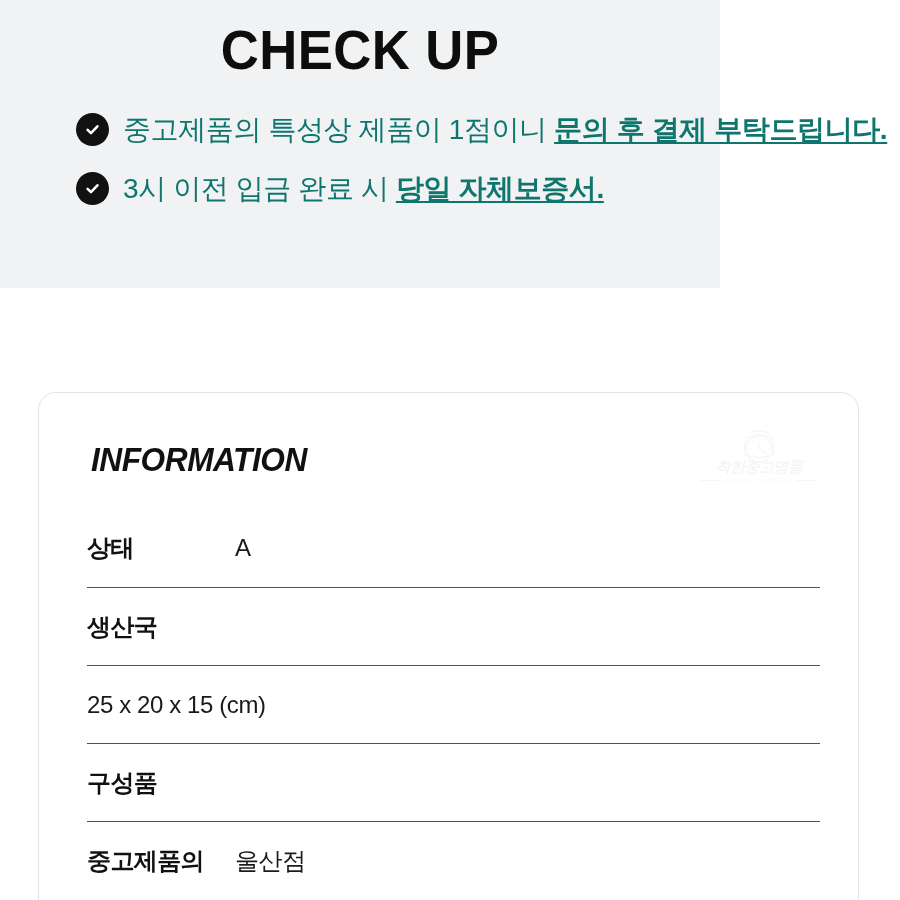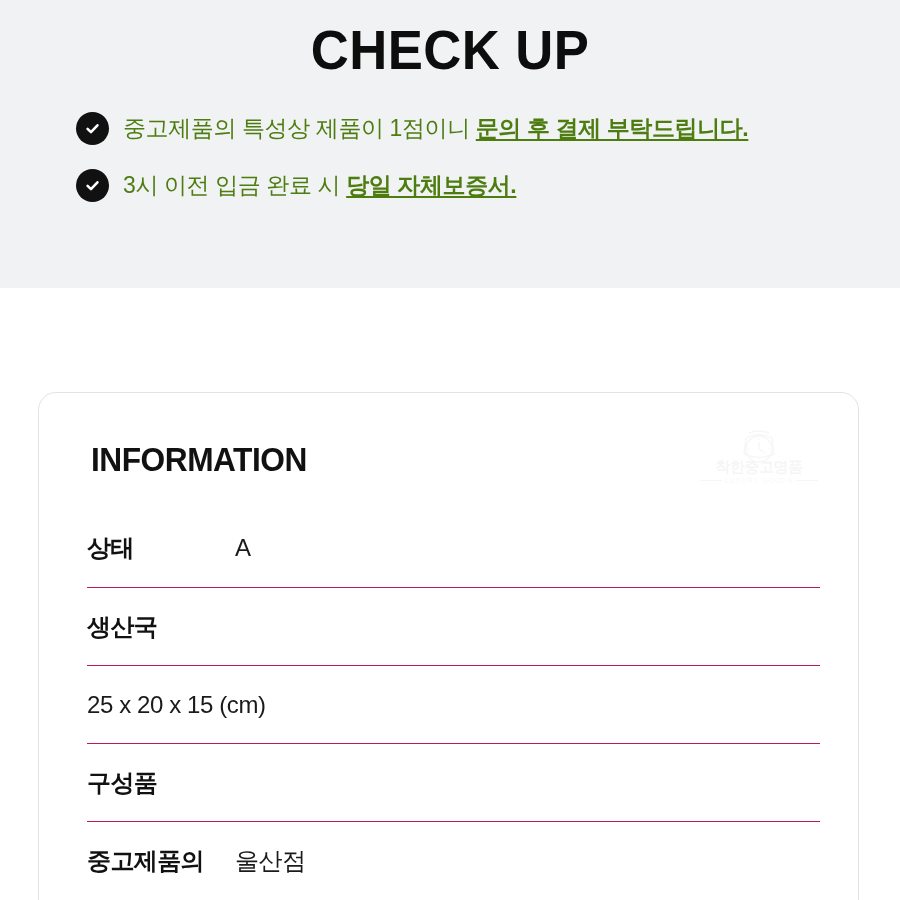--- a/index.html
+++ b/index.html
@@ -22,21 +22,21 @@
     width: 900px;
     height: 900px;
     background: #ffffff;
   }
 
   
   .checkup-band {
     position: absolute;
     left: 0;
     top: 0;
-    width: 900px;
+    width: 720px;
     height: 288px;
     background: #f1f2f4;
   }
 
   .checkup-title {
     text-align: center;
     font-size: 56px;
     line-height: 1;
     font-weight: 700;
     letter-spacing: 0.5px;
@@ -65,23 +65,23 @@
     border-radius: 50%;
     background: #111111;
     display: flex;
     align-items: center;
     justify-content: center;
     margin-right: 14px;
   }
   .check-icon svg { display: block; }
 
   .checkup-text {
-    font-size: 23px;
+    font-size: 28px;
     line-height: 1.25;
-    color: #4d7c0f;
+    color: #0f766e;
     white-space: nowrap;
     letter-spacing: -0.4px;
   }
   .checkup-text .em {
     font-weight: 700;
     text-decoration: underline;
     text-underline-offset: 3px;
     text-decoration-thickness: 2px;
   }
 
@@ -97,20 +97,21 @@
     height: 530px;
     background: #ffffff;
     border: 1px solid #e3e3e5;
     border-radius: 18px;
     overflow: hidden;
   }
 
   .info-head {
     position: relative;
     padding: 48px 0 0 52px;
+    font-style: italic;
   }
 
   .info-title {
     font-size: 33px;
     font-weight: 700;
     letter-spacing: -0.5px;
     color: #111111;
     transform: scaleX(0.96);
     transform-origin: left center;
   }

